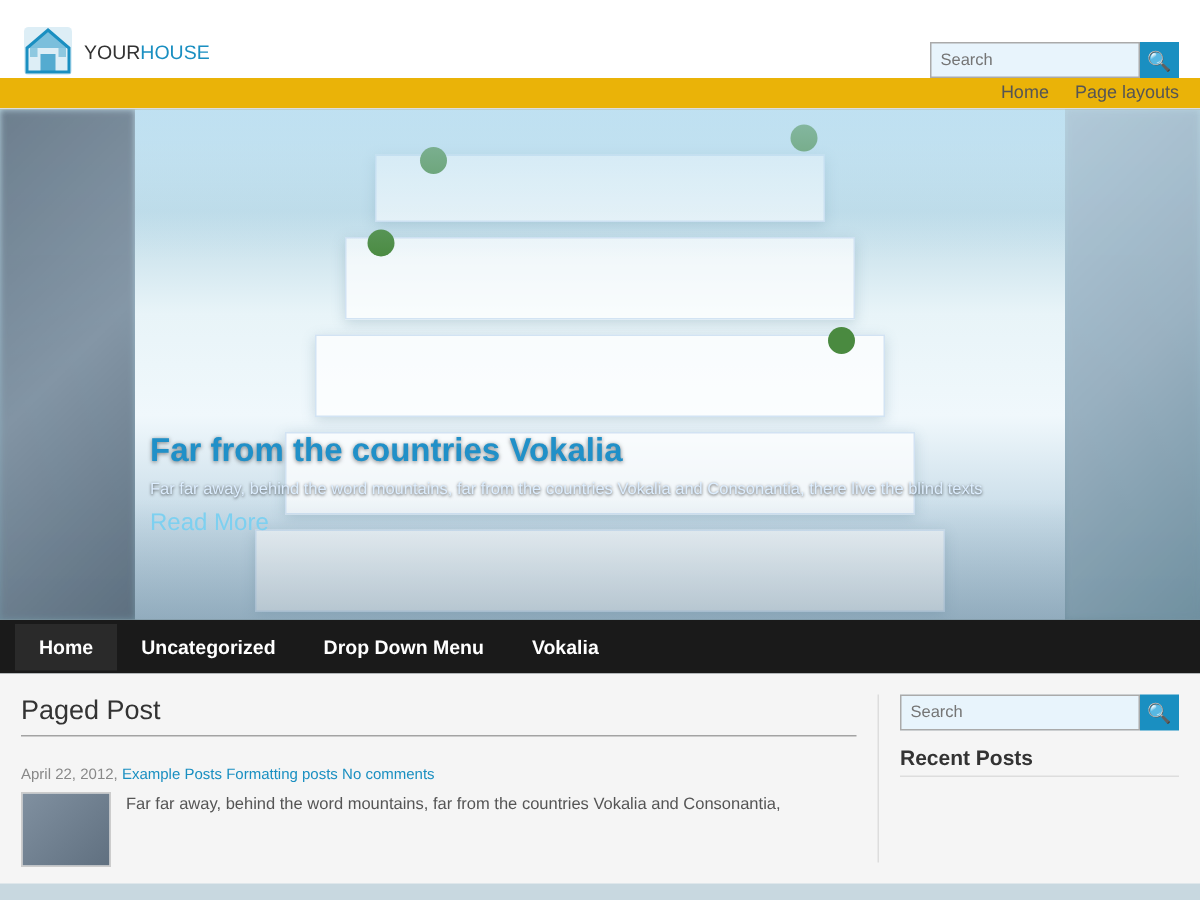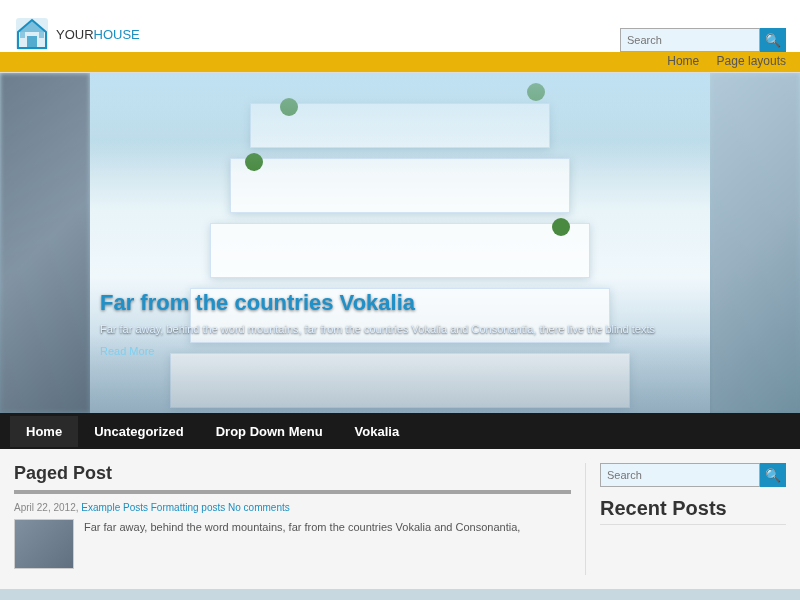--- a/index.html
+++ b/index.html
@@ -156,21 +156,21 @@
       margin-bottom: 6px;
     }
     #hero-desc {
       font-size: 11px;
       color: #ddeeff;
       margin-bottom: 6px;
       line-height: 1.4;
       text-shadow: 0 1px 2px rgba(0,0,0,0.7);
     }
     #hero-readmore {
-      font-size: 11px;
+      font-size: 16px;
       color: #7dd0f0;
       text-decoration: none;
       cursor: pointer;
     }
 
     
     #main-nav {
       background: #1a1a1a;
       display: flex;
       align-items: center;
@@ -202,24 +202,24 @@
       padding-right: 14px;
       border-right: 1px solid #ddd;
     }
     #sidebar {
       width: 200px;
       padding-left: 14px;
     }
 
     #paged-post-title {
       font-size: 18px;
-      font-weight: bold;
+      font-weight: normal;
       color: #333;
-      margin-bottom: 8px;
-      border-bottom: 4px solid #a3a3a3;
+      margin-bottom: 20px;
+      border-bottom: 1px solid #a3a3a3;
       padding-bottom: 6px;
     }
     #post-meta {
       font-size: 10px;
       color: #888;
       margin-bottom: 6px;
     }
     #post-meta a { color: #1a8fc1; text-decoration: none; }
     #post-content-row {
       display: flex;
@@ -259,21 +259,21 @@
       background: #1a8fc1;
       border: none;
       cursor: pointer;
       display: flex;
       align-items: center;
       justify-content: center;
       color: #fff;
       font-size: 13px;
     }
     #recent-posts-title {
-      font-size: 20px;
+      font-size: 14px;
       font-weight: bold;
       color: #333;
       border-bottom: 1px solid #ddd;
       padding-bottom: 4px;
     }
   </style>
 </head>
 <body>
 
 <div id="header">

